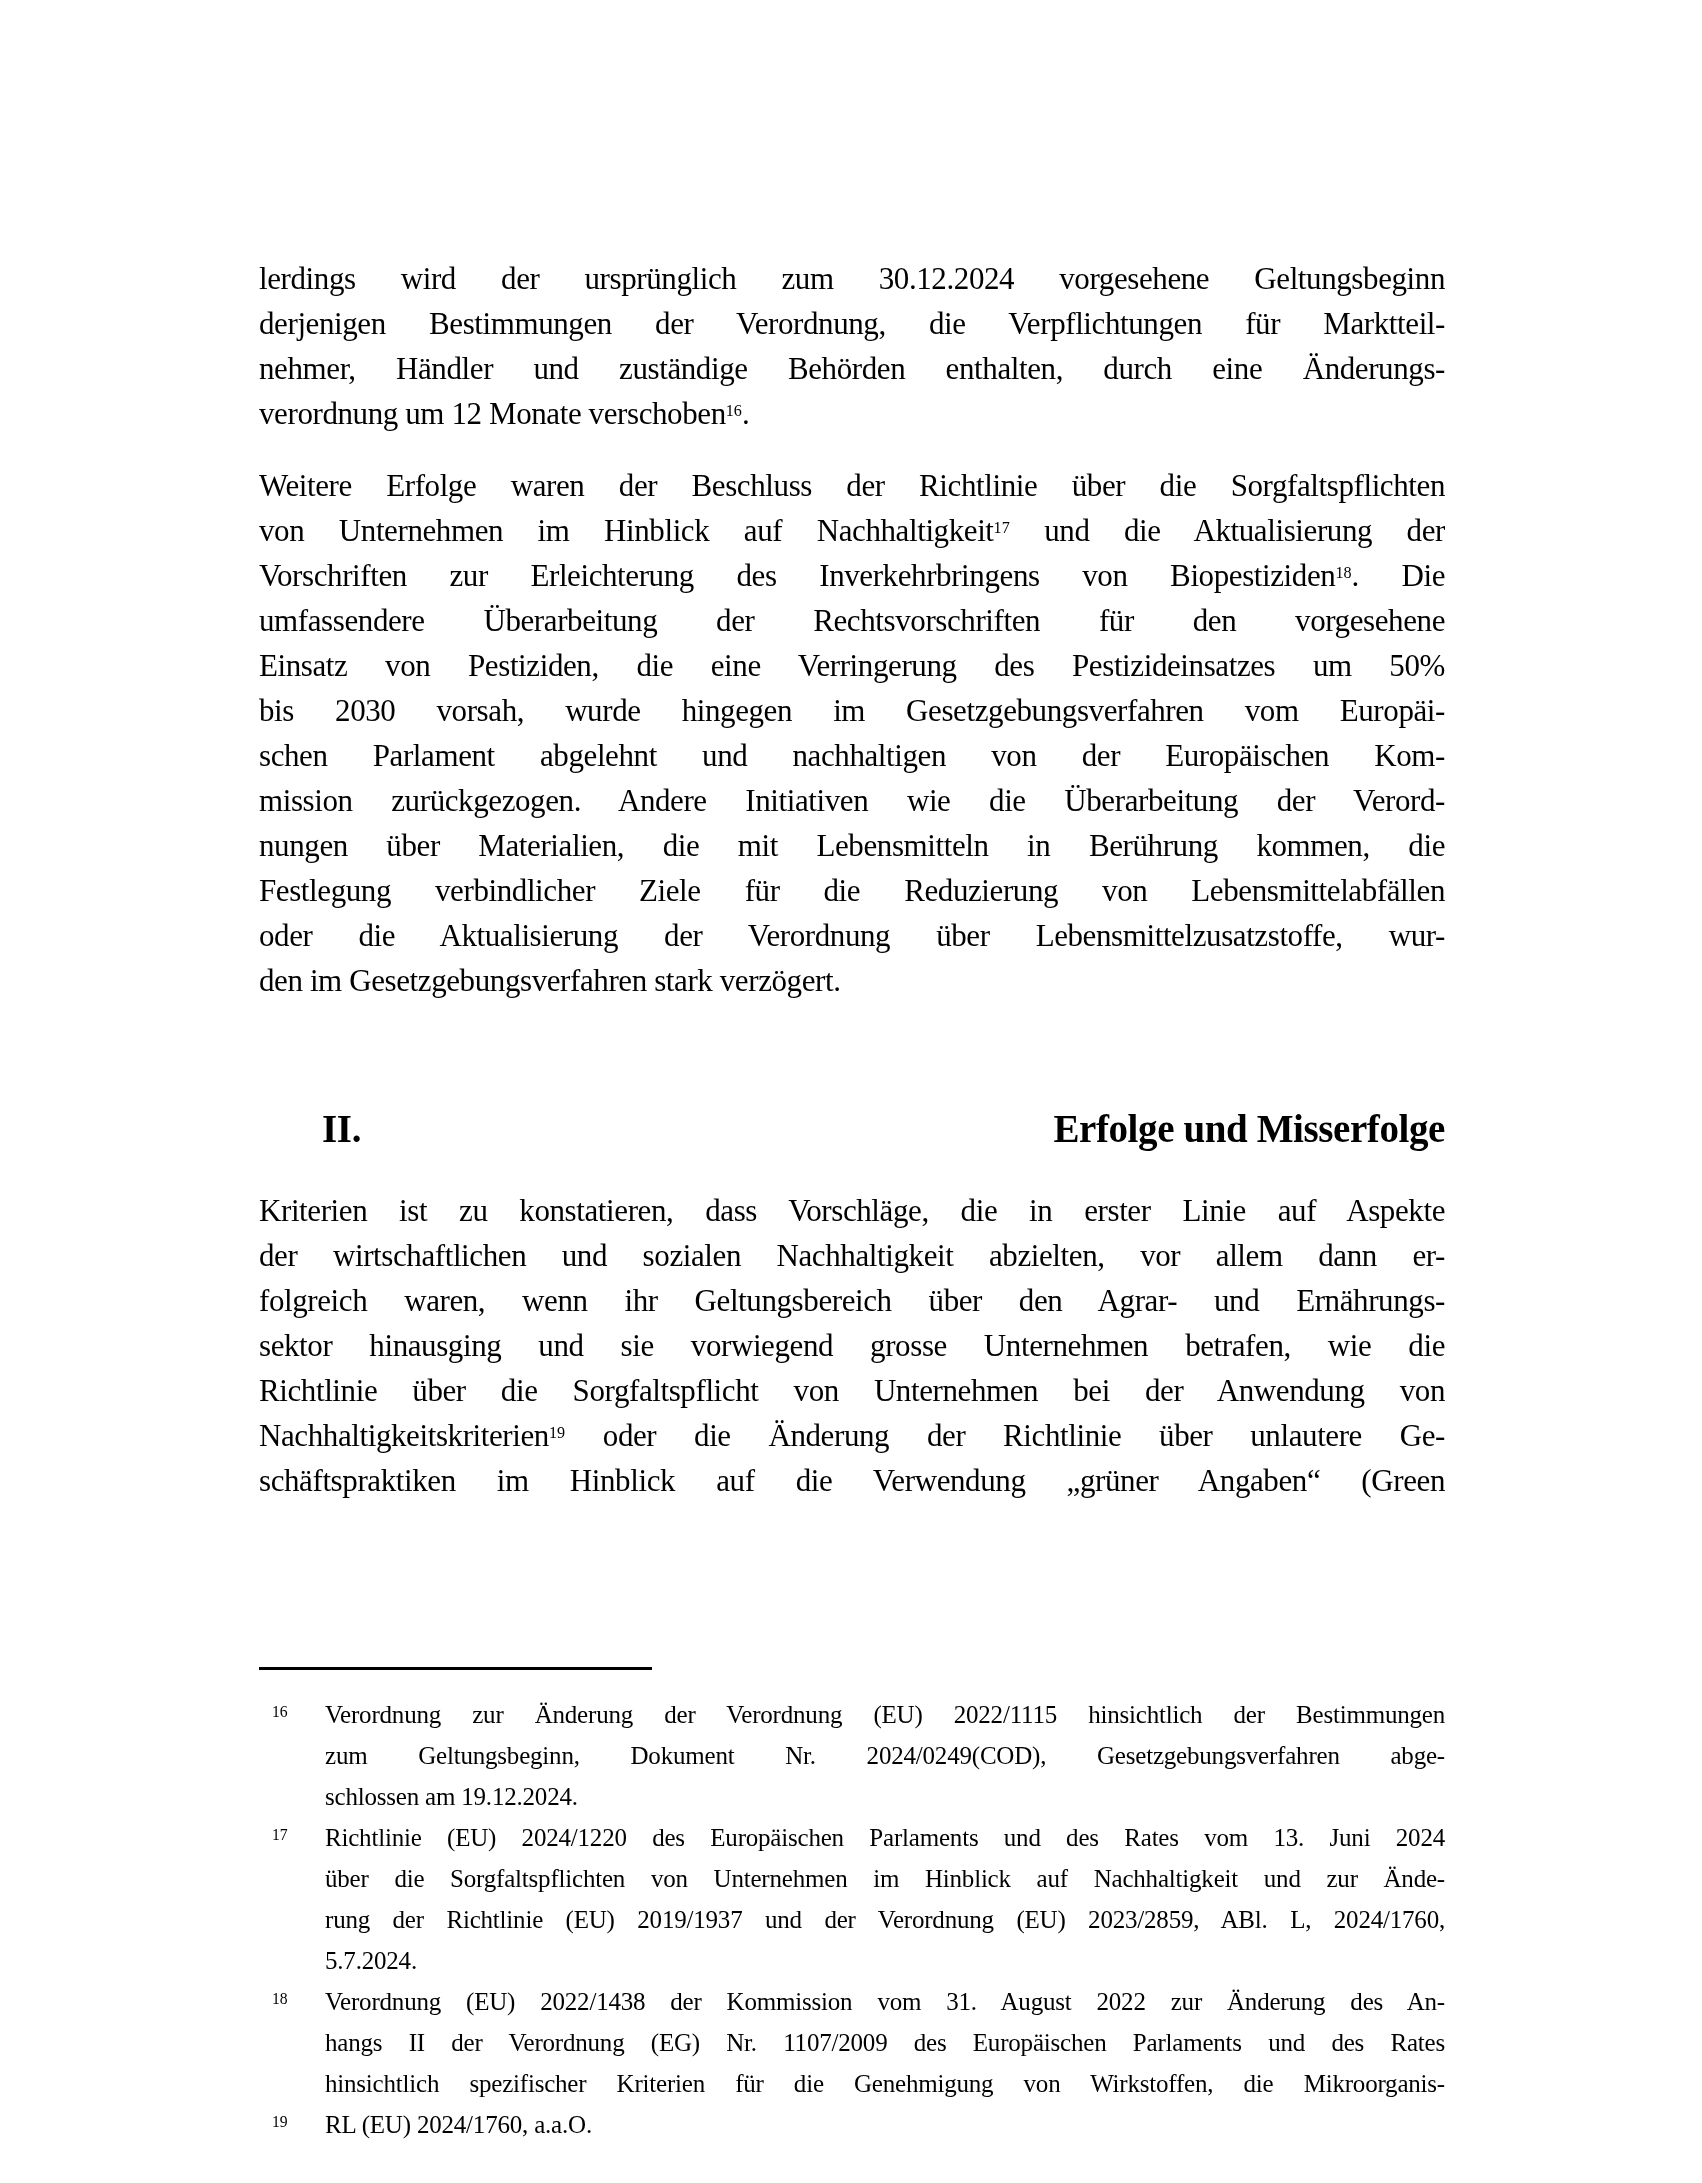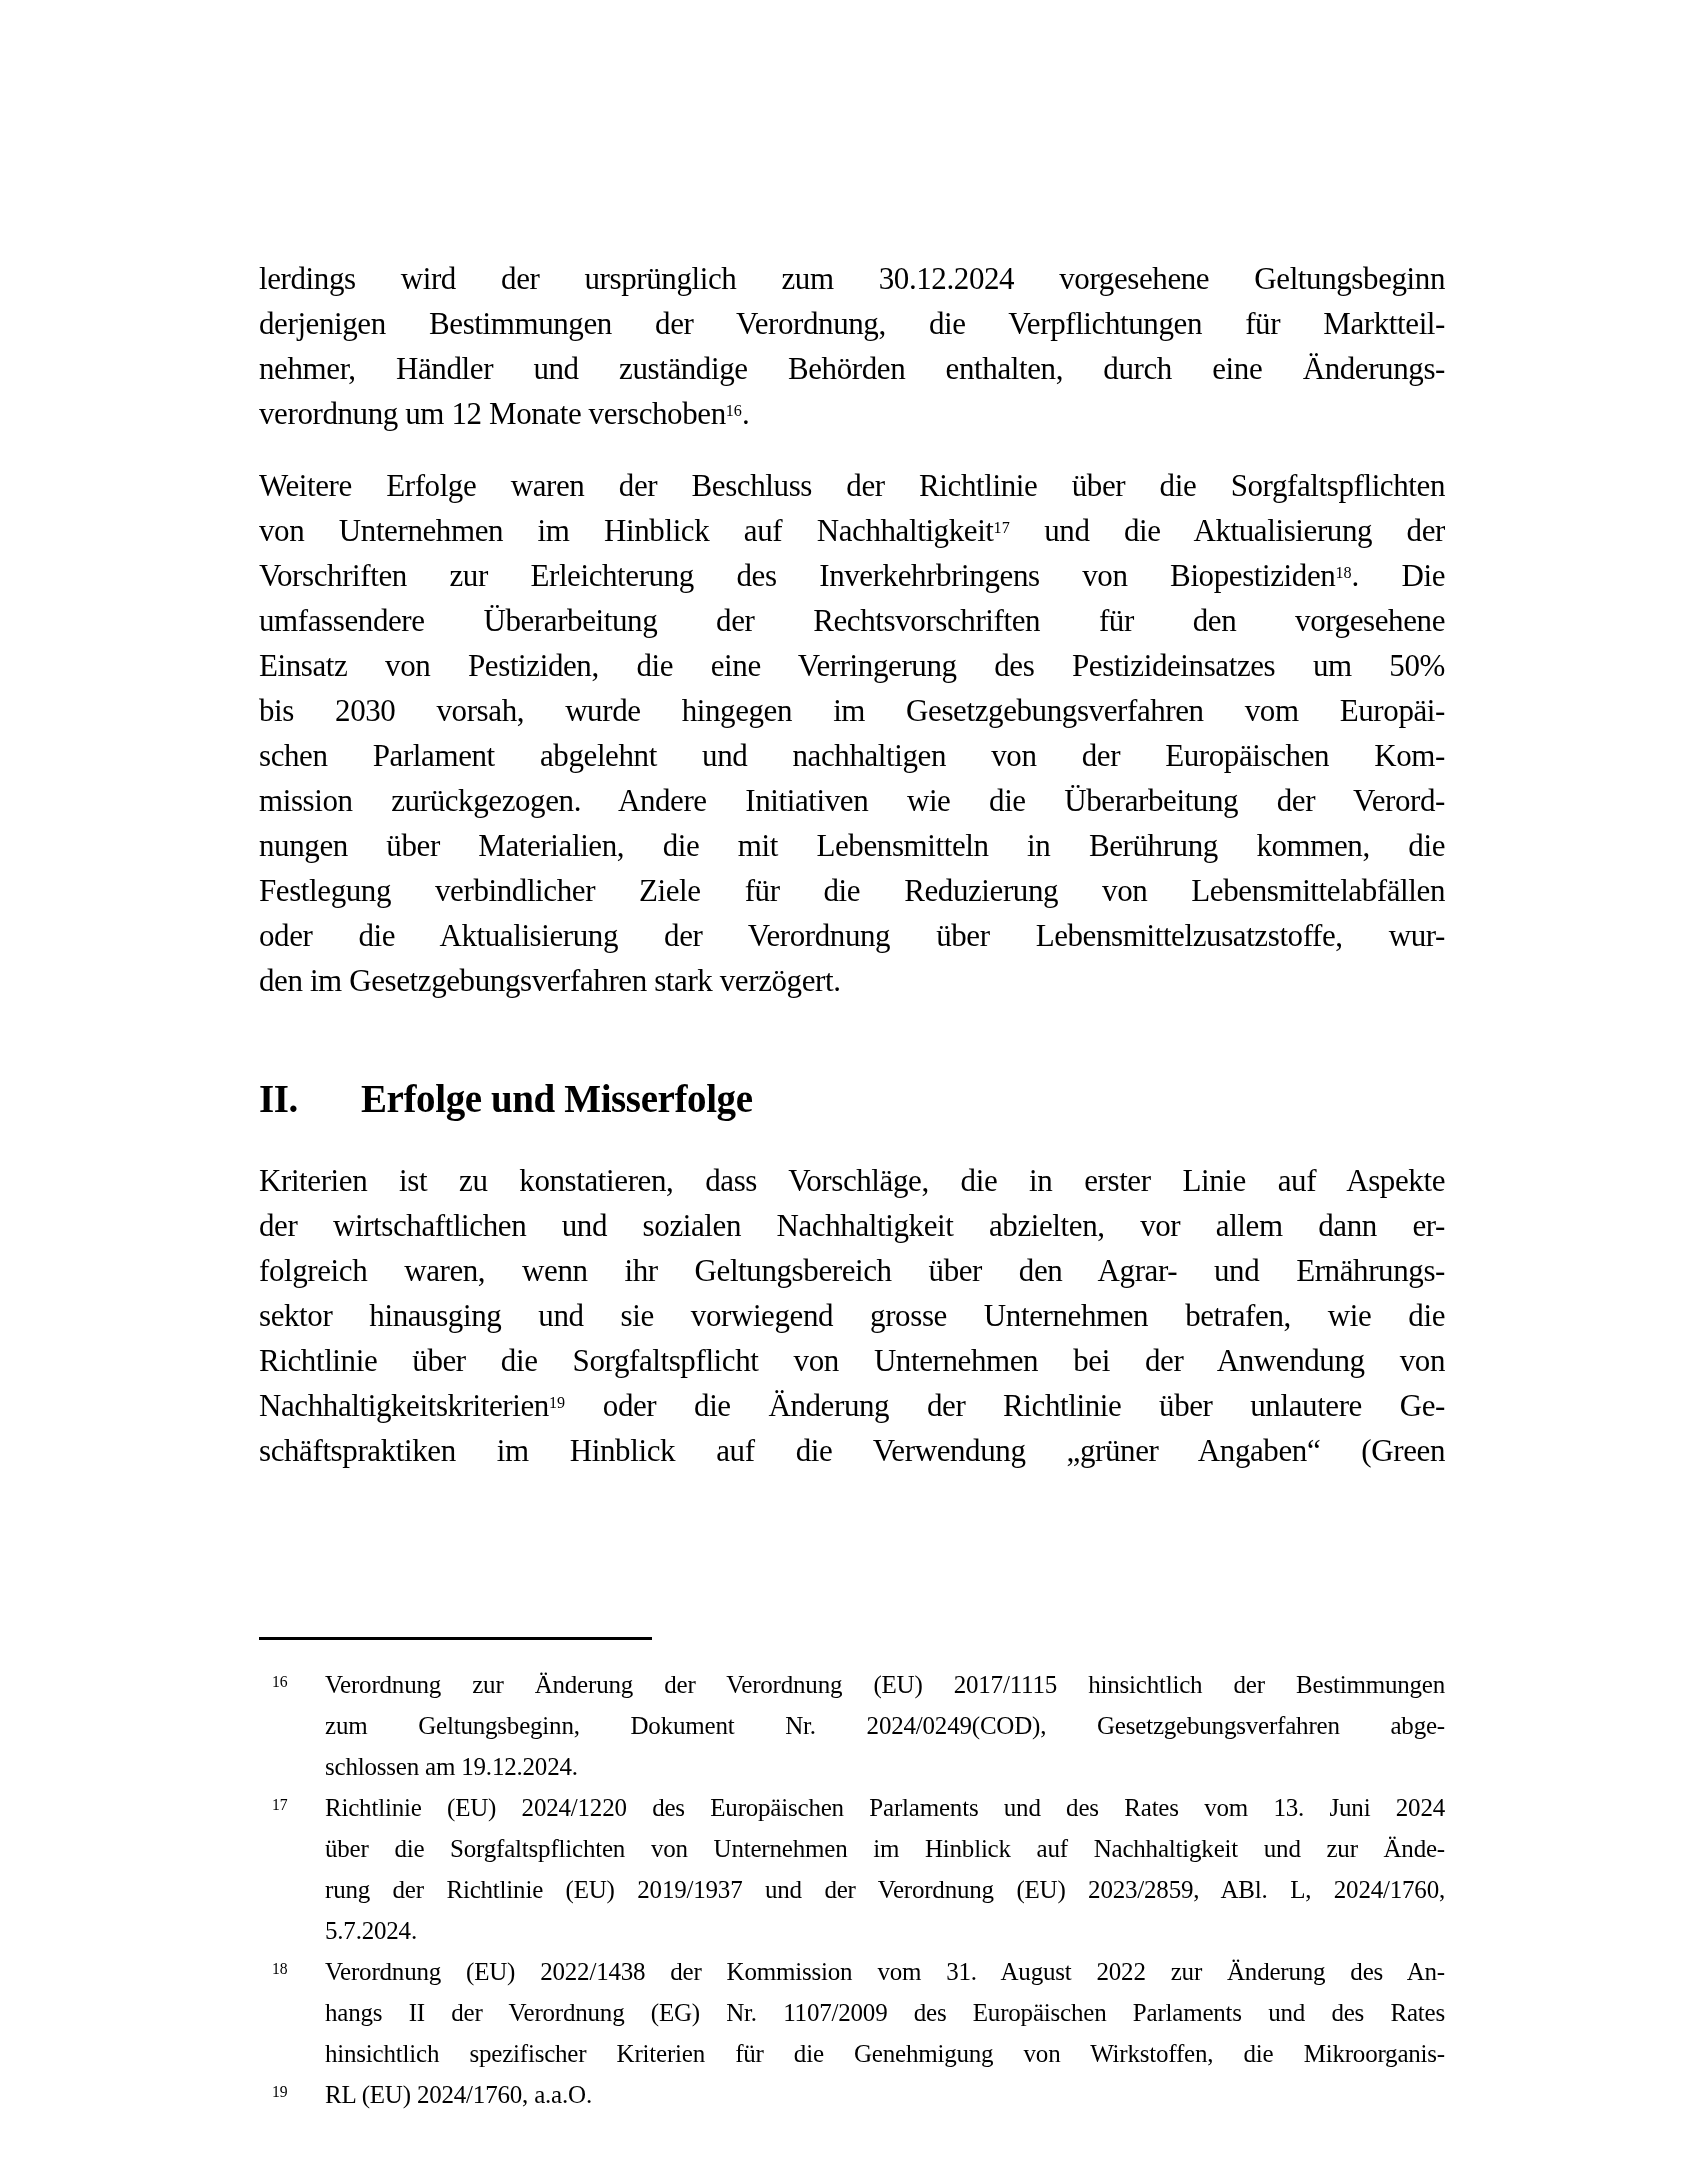--- a/index.html
+++ b/index.html
@@ -32,26 +32,27 @@
   }
   .line--last { text-align-last: left; }
   sup {
     font-size: 0.52em;
     line-height: 0;
     vertical-align: 0.52em;
     letter-spacing: 0;
   }
   .para-2 { margin-top: 27px; }
   .heading {
-    margin-top: 71px;
+    margin-top: 101px;
     font-weight: bold;
     font-size: 39px;
     line-height: 49px;
     display: flex;
     letter-spacing: -0.4px;
+    text-align: right;
   }
   .heading-num { width: 102px; flex: none; }
   .heading-title { flex: 1; }
   .para-3 { margin-top: 35px; }
   .fn-separator {
     margin-top: 164px;
     width: 393px;
     height: 3.1px;
     background: #000000;
   }
@@ -142,21 +143,21 @@
       </div>
 
     <div class="fn-separator"></div>
 
     <div class="footnotes">
 
         <div class="fnrow">
           <span class="fnnum">16</span>
           <div class="fntext">
 
-              <div class="line">Verordnung zur Änderung der Verordnung (EU) 2017/1115 hinsichtlich der Bestimmungen</div>
+              <div class="line">Verordnung zur Änderung der Verordnung (EU) 2022/1115 hinsichtlich der Bestimmungen</div>
 
               <div class="line">zum Geltungsbeginn, Dokument Nr. 2024/0249(COD), Gesetzgebungsverfahren abge-</div>
 
               <div class="line line--last">schlossen am 19.12.2024.</div>
             </div>
         </div>
 
         <div class="fnrow">
           <span class="fnnum">17</span>
           <div class="fntext">

